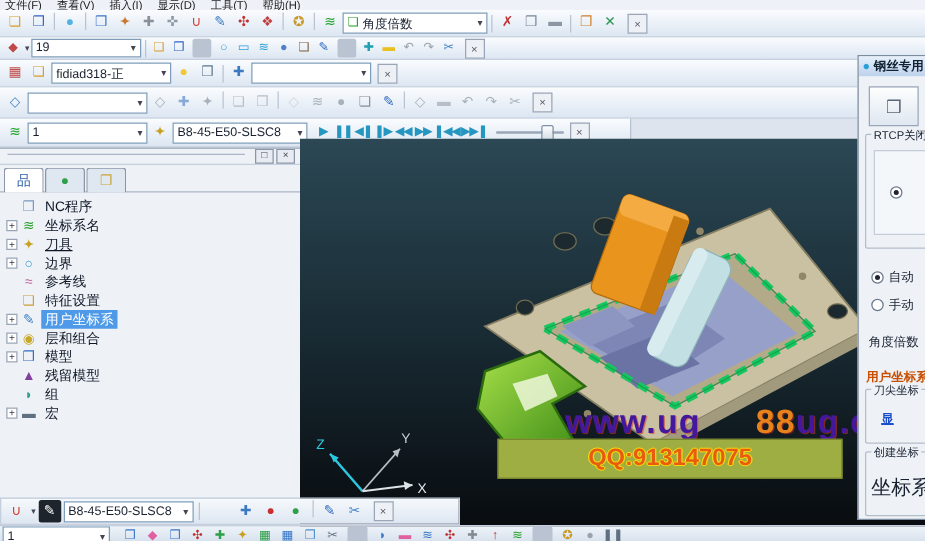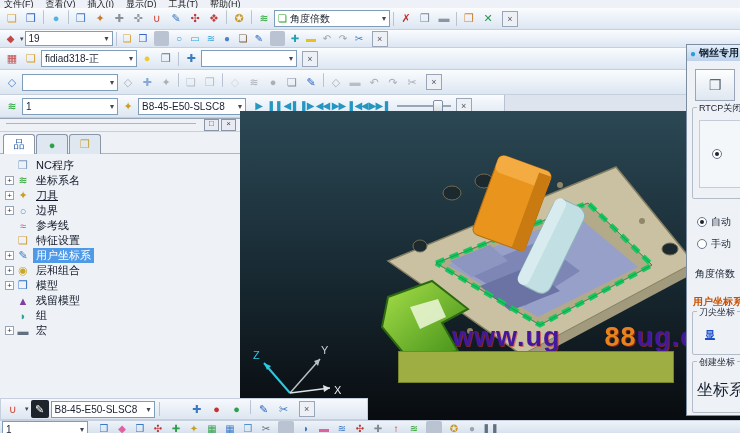--- a/index.html
+++ b/index.html
@@ -310,20 +310,21 @@
           <stop offset="0" stop-color="#a8e04a"></stop>
             <stop offset="1" stop-color="#3e8c16"></stop>
         </linearGradient>
       </defs>
       <polygon points="8,18 52,2 88,30 62,44 78,72 30,82 2,48" fill="url(#lg)" stroke="#2c6a10" stroke-width="2"></polygon>
       <polygon points="30,28 58,20 66,38 40,50" fill="#eef8da" opacity="0.85"></polygon>
     </svg>
 
     <div class="wm-url" data-name="watermark-url"><span class="p1" data-name="url-part1">www.ug</span><span class="p2" data-name="url-part2">88</span><span class="p3" data-name="url-part3">ug.com</span></div>
     <div class="wm-banner" data-name="watermark-banner">
+      <span class="t2" data-name="banner-qq">QQ:913147075</span>
     </div>
 
     <svg id="axes" data-name="axes-triad" width="100" height="70" viewBox="0 0 100 70">
       <line x1="42" y1="52" x2="16" y2="22" stroke="#2cc8e0" stroke-width="2"></line>
       <polygon points="16,22 23,25 19,29" fill="#2cc8e0"></polygon>
       <line x1="42" y1="52" x2="72" y2="18" stroke="#b8c0c4" stroke-width="1.5"></line>
       <polygon points="72,18 66,20 70,25" fill="#b8c0c4"></polygon>
       <line x1="42" y1="52" x2="82" y2="47" stroke="#dde4e8" stroke-width="1.5"></line>
       <polygon points="82,47 75,44 76,51" fill="#dde4e8"></polygon>
       <text data-name="z-axis-label" x="5" y="18" fill="#2cc8e0" font-size="11">Z</text>

